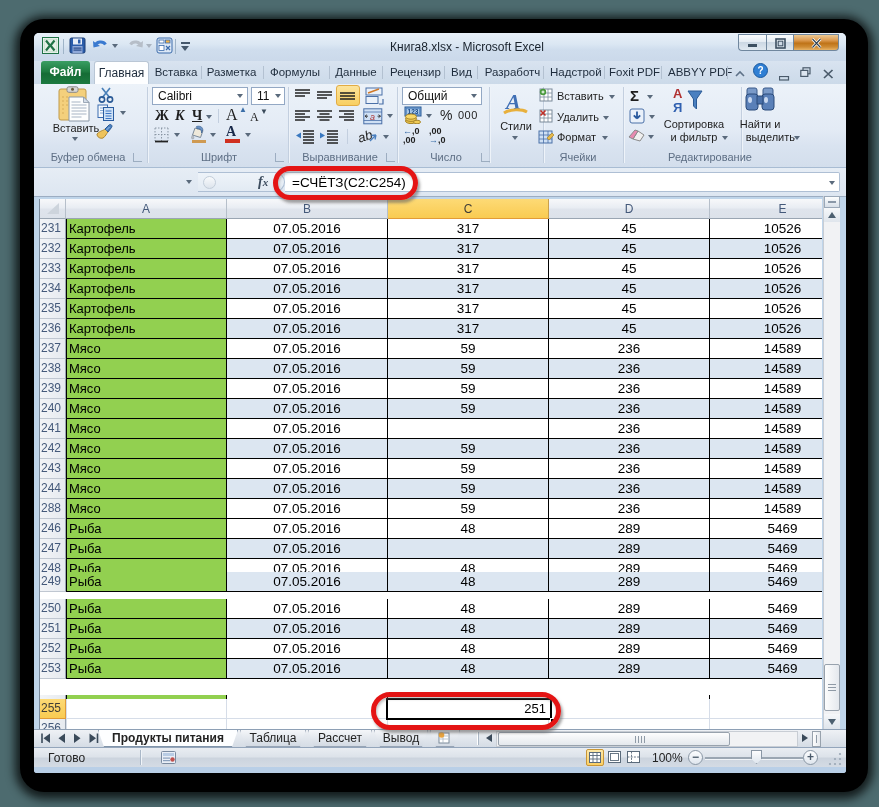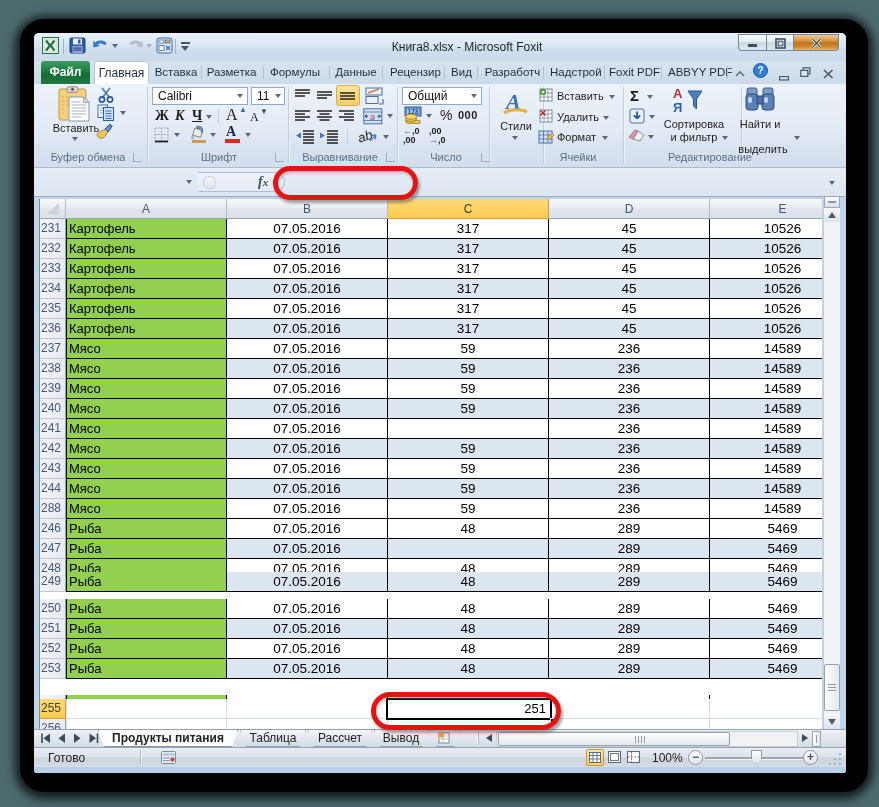--- a/index.html
+++ b/index.html
@@ -142,21 +142,21 @@
         <rect x="1" y="1" width="15" height="15" rx="2" fill="#dce8f6" stroke="#3a6aaa"></rect>
         <rect x="3" y="3" width="5" height="3" fill="#fff" stroke="#3a6aaa" stroke-width="0.8"></rect>
         <rect x="9.5" y="3" width="4.5" height="3" fill="#f3b54a" stroke="#3a6aaa" stroke-width="0.8"></rect>
         <rect x="3" y="8.5" width="5" height="5" fill="#fff" stroke="#3a6aaa" stroke-width="0.8"></rect>
         <path d="M10 13 L14 9 M14 13 L10 9" stroke="#3a6aaa" stroke-width="1.2"></path>
       </svg>
       <div class="qsep" style="left:133px"></div>
       <div style="position:absolute;left:139px;top:6px;width:9px;height:2px;background:#45586c"></div>
       <div class="darr" style="left:139px;top:10px;border-top-color:#45586c;border-left-width:4.5px;border-right-width:4.5px;border-top-width:5px"></div>
     </div>
-    <div id="title">Книга8.xlsx  -  Microsoft Foxit</div>
+    <div id="title">Книга8.xlsx  -  Microsoft Excel</div>
     <div id="btnmin" class="wbtn"><svg width="10" height="9" viewBox="0 0 10 9" style="margin-top:4px">
           <rect x="0" y="5" width="9" height="3" fill="#3c4f61"></rect>
         </svg></div>
     <div id="btnmax" class="wbtn"><svg width="11" height="11" viewBox="0 0 11 11" style="margin-top:3px">
           <rect x="1" y="1" width="9" height="9" fill="none" stroke="#3c4f61" stroke-width="1.6"></rect>
           <rect x="3.2" y="3.2" width="4.6" height="4.6" fill="none" stroke="#3c4f61" stroke-width="1"></rect>
         </svg></div>
     <div id="btnclose" class="wbtn"><svg width="13" height="11" viewBox="0 0 13 11" style="margin-top:3px">
           <path d="M2.5 1 L10.5 9.5 M10.5 1 L2.5 9.5" stroke="#fff" stroke-width="2.6"></path>
           <path d="M2.5 1 L10.5 9.5 M10.5 1 L2.5 9.5" stroke="#30404e" stroke-width="1.1"></path>
@@ -363,21 +363,21 @@
       <rect x="2" y="1" width="16" height="9" fill="#7aa8d8" stroke="#2a5a96"></rect>
       <rect x="3.5" y="2.5" width="13" height="6" fill="#a8c8e8" stroke="#4a7ab8" stroke-width="0.6"></rect>
       <text x="10" y="8" font-size="6.5" fill="#1a4a8a" text-anchor="middle" font-weight="bold">123</text>
       <ellipse cx="8" cy="15" rx="5.5" ry="2.6" fill="#e8c048" stroke="#a8862a"></ellipse>
       <ellipse cx="8" cy="12.8" rx="5.5" ry="2.6" fill="#f0cc58" stroke="#a8862a"></ellipse>
       <ellipse cx="8" cy="10.6" rx="5.5" ry="2.6" fill="#f8d868" stroke="#a8862a"></ellipse>
       <ellipse cx="14" cy="16" rx="3.5" ry="1.8" fill="#f0cc58" stroke="#a8862a"></ellipse>
     </svg>
     <div class="darr" style="left:392px;top:30px"></div>
     <div class="rtxt" style="left:406px;top:23px;font-size:14px">%</div>
-    <div class="rtxt" style="left:424px;top:25px;font-size:11px;font-weight:bold;letter-spacing:0.5px">000</div>
+    <div class="rtxt" style="left:424px;top:25px;font-size:11px;font-weight:normal;letter-spacing:0.5px">000</div>
     <div class="rtxt" style="left:369px;top:43px;font-size:9px;font-weight:bold;line-height:8.5px"><span style="color:#3a6ea8">←</span>,0<br>,00</div>
     <div class="rtxt" style="left:395px;top:43px;font-size:9px;font-weight:bold;line-height:8.5px">,00<br><span style="color:#3a6ea8">→</span>,0</div>
     <div class="glabel" style="left:378px;width:68px">Число</div>
     <div class="glaunch" style="left:447px"></div>
 
     <svg class="icon" style="left:466px;top:3px" width="30" height="30" viewBox="0 0 30 30">
       <text x="6" y="22" font-size="22" font-weight="bold" font-style="italic" fill="#3f6fb5" font-family="'Liberation Serif',serif">А</text>
       <path d="M4 26 C10 22 22 22 27 25" stroke="#e8b03c" stroke-width="3" fill="none"></path>
     </svg>
     <div class="rtxt" style="left:466px;top:36px;width:32px;text-align:center">Стили</div>
@@ -430,31 +430,32 @@
     <svg class="icon" style="left:710px;top:2px" width="32" height="30" viewBox="0 0 32 30">
       <rect x="3" y="2" width="10" height="8" rx="2" fill="#7a9ac8" stroke="#3a5a8a"></rect>
       <rect x="19" y="2" width="10" height="8" rx="2" fill="#7a9ac8" stroke="#3a5a8a"></rect>
       <rect x="2" y="8" width="12" height="16" rx="3" fill="#5a80b8" stroke="#2a4a7a"></rect>
       <rect x="18" y="8" width="12" height="16" rx="3" fill="#5a80b8" stroke="#2a4a7a"></rect>
       <rect x="13" y="10" width="6" height="8" fill="#4a70a8" stroke="#2a4a7a"></rect>
       <ellipse cx="6" cy="14" rx="2" ry="3" fill="#c8d8f0"></ellipse>
       <ellipse cx="22" cy="14" rx="2" ry="3" fill="#c8d8f0"></ellipse>
     </svg>
     <div class="rtxt" style="left:696px;top:34px;width:60px;text-align:center">Найти и</div>
-    <div class="rtxt" style="left:697px;top:59px;width:64px;text-align:center">выделить</div>
+    <div class="rtxt" style="left:697px;top:47px;width:64px;text-align:right">выделить</div>
     <div class="darr" style="left:760px;top:52px"></div>
     <div class="glabel" style="left:621px;width:110px">Редактирование</div>
 
   </div>
   <div id="fbar">
     <div class="darr" style="left:152px;top:12px"></div>
     <div id="fxzone">
       <div style="position:absolute;left:5px;top:3px;width:13px;height:13px;border-radius:50%;background:linear-gradient(#f8fafc,#dde4ec);border:1px solid #c2cdd9"></div>
       <div style="position:absolute;left:60px;top:1px;font-family:'Liberation Serif',serif;font-style:italic;font-weight:bold;font-size:14px;color:#3c4c5e">f<span style="font-size:11px">x</span></div>
     </div>
+    <div id="ffield">=СЧЁТЗ(C2:C254)</div>
     <div class="darr" style="left:795px;top:13px"></div>
   </div>
   <div style="position:absolute;left:5px;top:166px;width:1px;height:530px;background:#7a8a9c"></div>
   <div id="gridwrap">
     <div class="chead" style="left:0;width:26px"><svg width="14" height="12" viewBox="0 0 14 12" style="margin-top:4px">
           <path d="M13 0 L13 11 L1 11 Z" fill="#cdd4dc"></path>
         </svg></div>
     <div class="chead" style="left:26px;width:161px">A</div>
     <div class="chead" style="left:187px;width:161px">B</div>
     <div class="chead" style="left:348px;width:161px;background:linear-gradient(#fdda75,#f9cb52);border-right:1px solid #c9a04e;border-bottom:1px solid #e29b37;color:#403d36">C</div>

